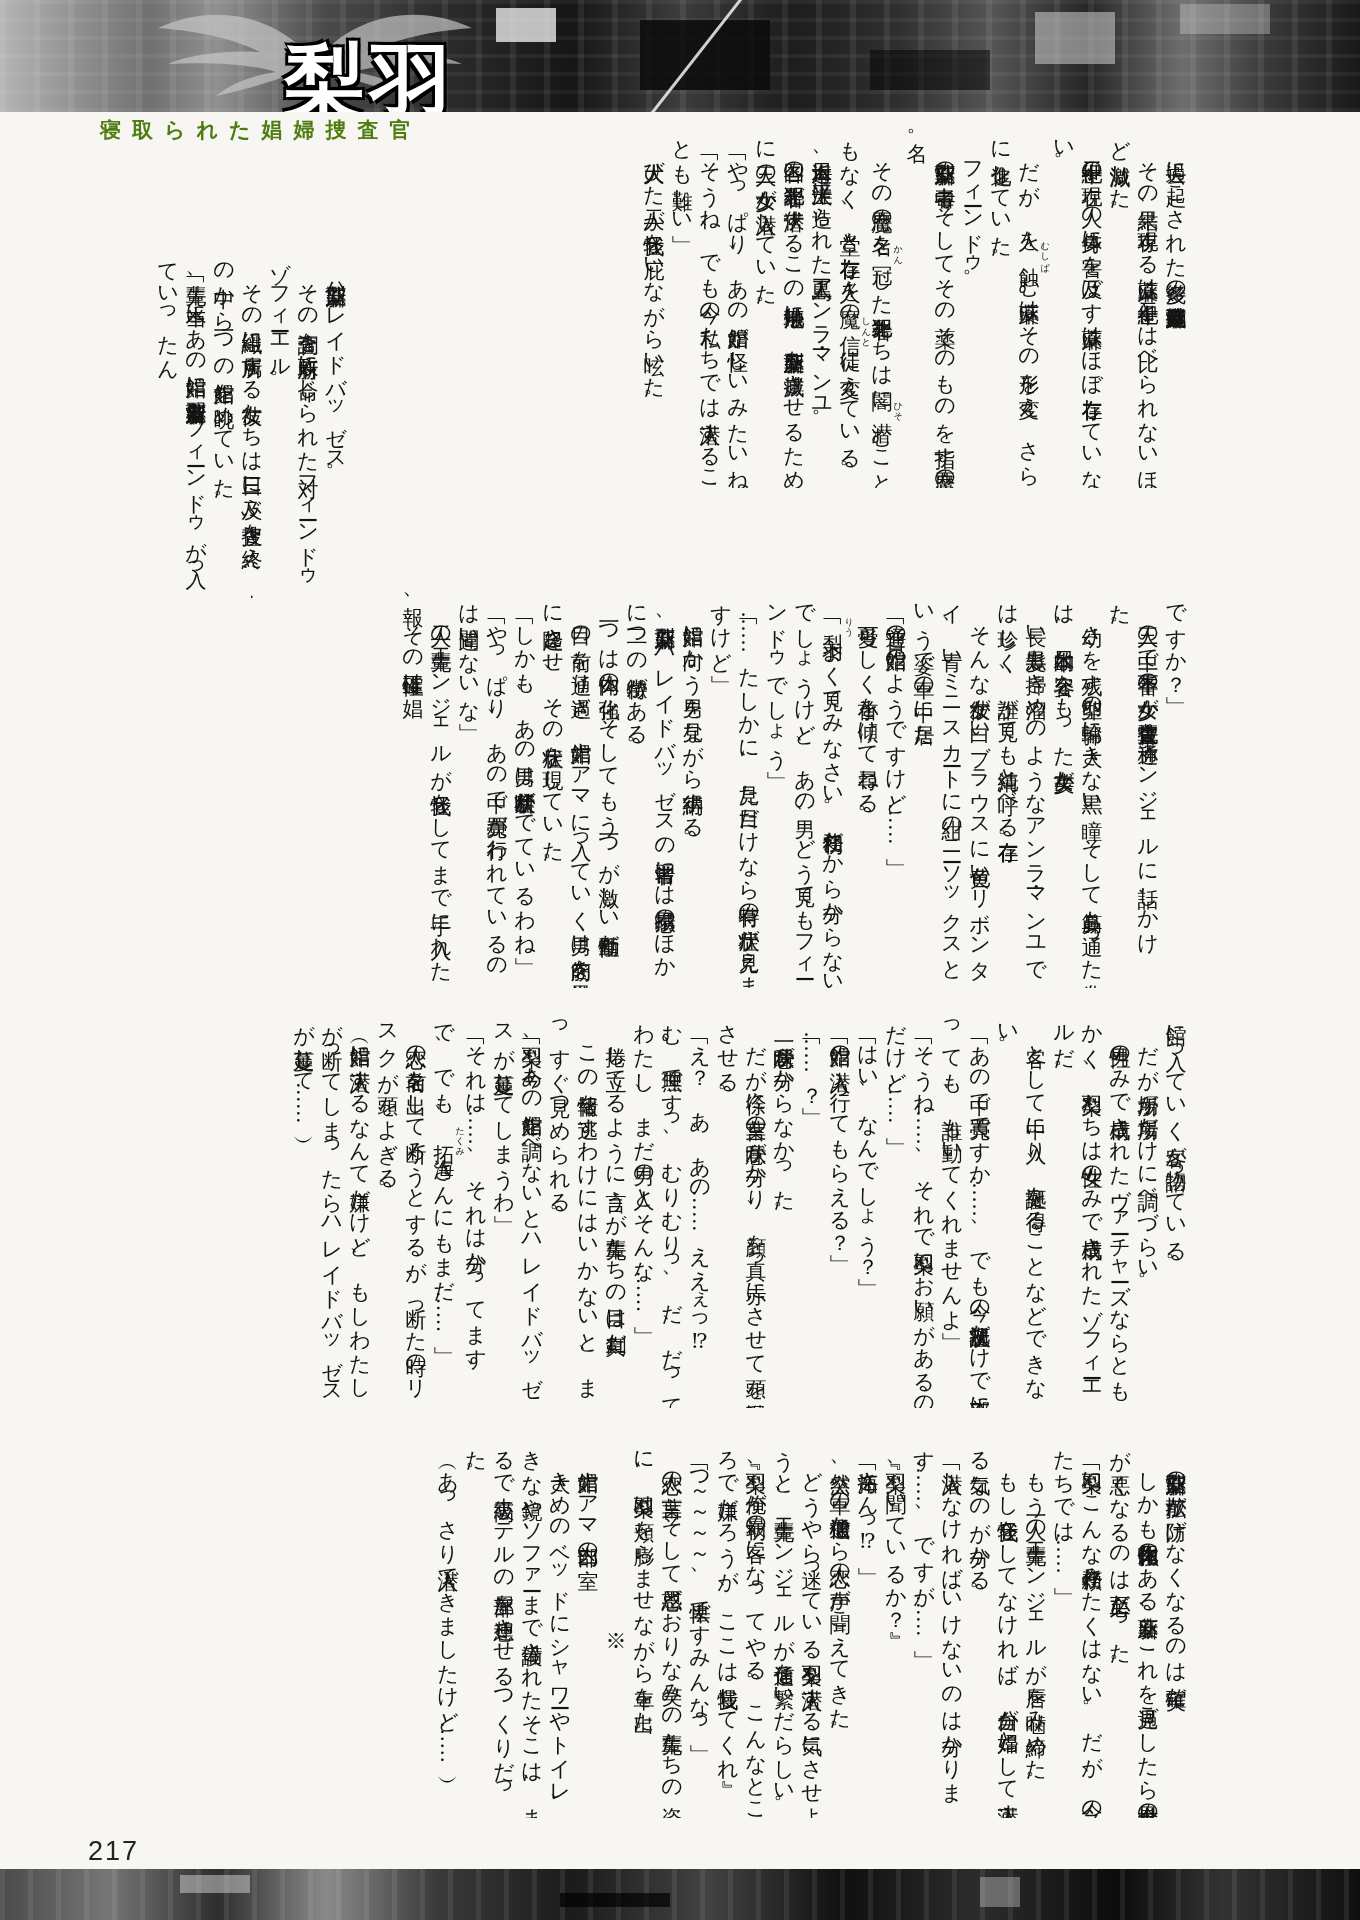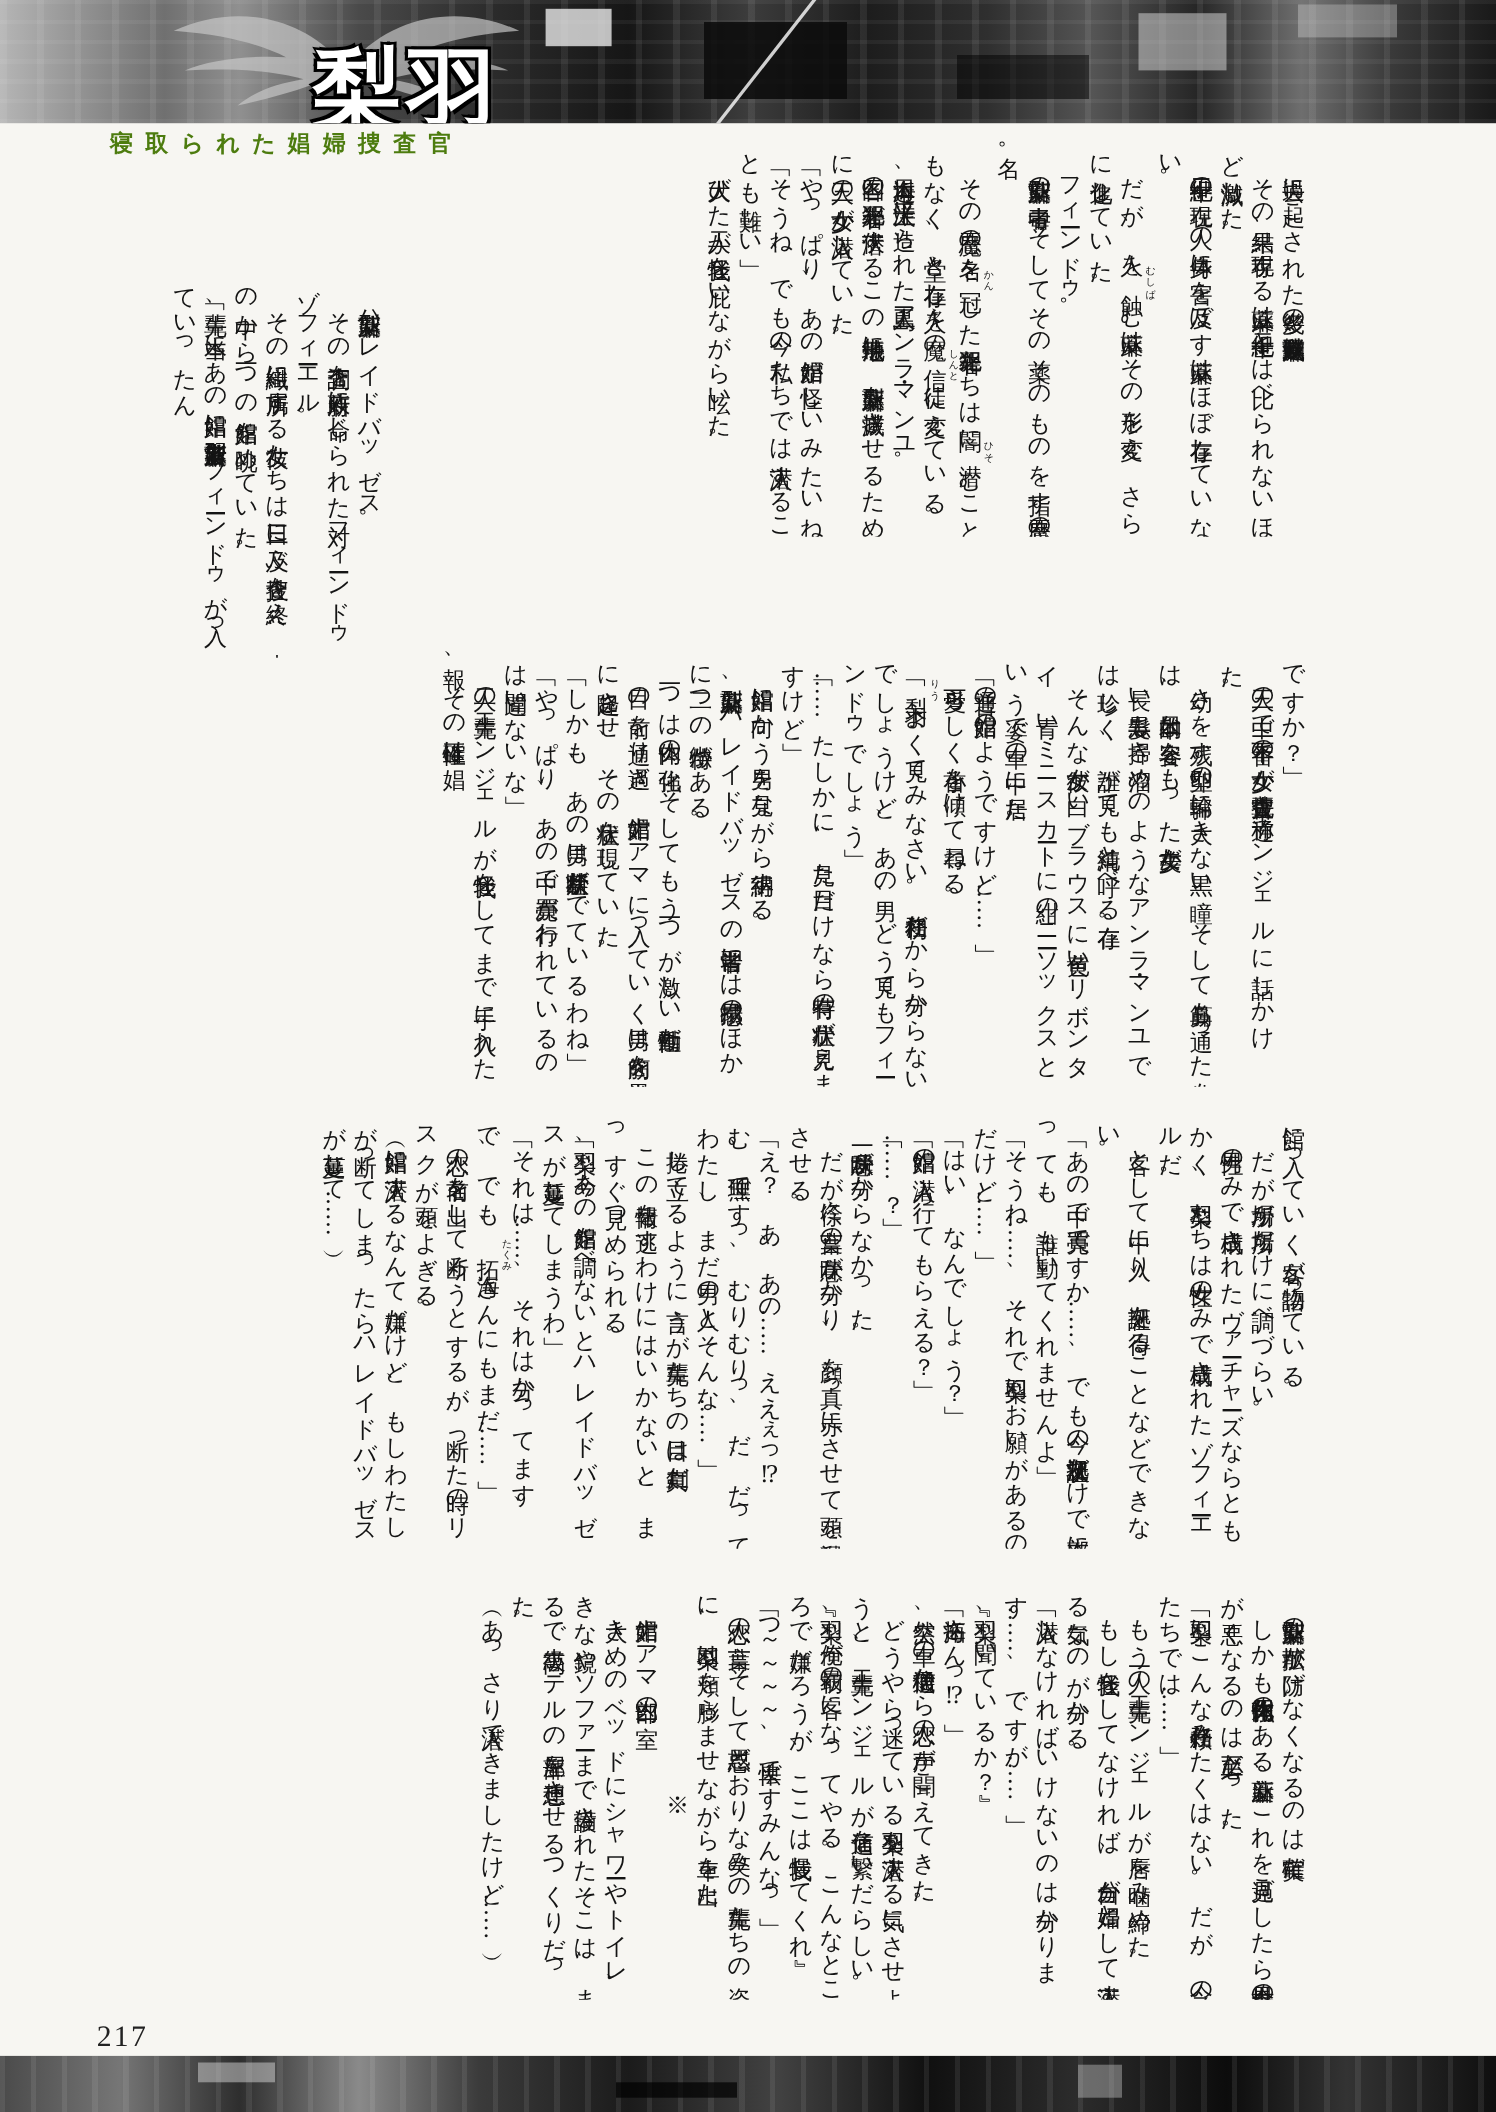--- a/index.html
+++ b/index.html
@@ -39,21 +39,21 @@
   .band p{margin:0;padding:0;}
   .band p.indent{text-indent:21px;}
   .band p.sep{text-align:center;text-indent:0;}
   ruby rt{font-size:9px;}
   .band1-right{left:350px;top:126px;width:840px;height:362px;}
   .band1-left {left:88px; top:248px;width:262px;height:350px;}
   .band2{left:88px;top:590px; width:1102px;height:398px;}
   .band3{left:88px;top:1010px;width:1102px;height:398px;}
   .band4{left:88px;top:1436px;width:1102px;height:382px;}
   .page-number{position:absolute;left:88px;top:1836px;font-size:27px;color:#222;
-    letter-spacing:2px;font-family:Liberation Serif, serif;}
+    letter-spacing:2px;font-family:Liberation Sans, sans-serif;}
   
   .banner-bottom{position:absolute;left:0;top:1869px;width:1360px;height:51px;
     background:
       repeating-linear-gradient(90deg, rgba(255,255,255,.08) 0 5px, rgba(0,0,0,0) 5px 28px),
       linear-gradient(90deg,#4a4a4a 0%,#767676 8%,#2e2e2e 16%,#8a8a8a 24%,#3b3b3b 32%,
         #1b1b1b 42%,#424242 52%,#101010 62%,#2c2c2c 72%,#0c0c0c 82%,#333 90%,#0f0f0f 100%);
     overflow:hidden;}
   .bb1{left:180px;top:6px;width:70px;height:18px;background:#d5d5d5;opacity:.5;}
   .bb2{left:560px;top:24px;width:110px;height:14px;background:#000;opacity:.7;}
   .bb3{left:980px;top:8px;width:40px;height:30px;background:#cfcfcf;opacity:.4;}

